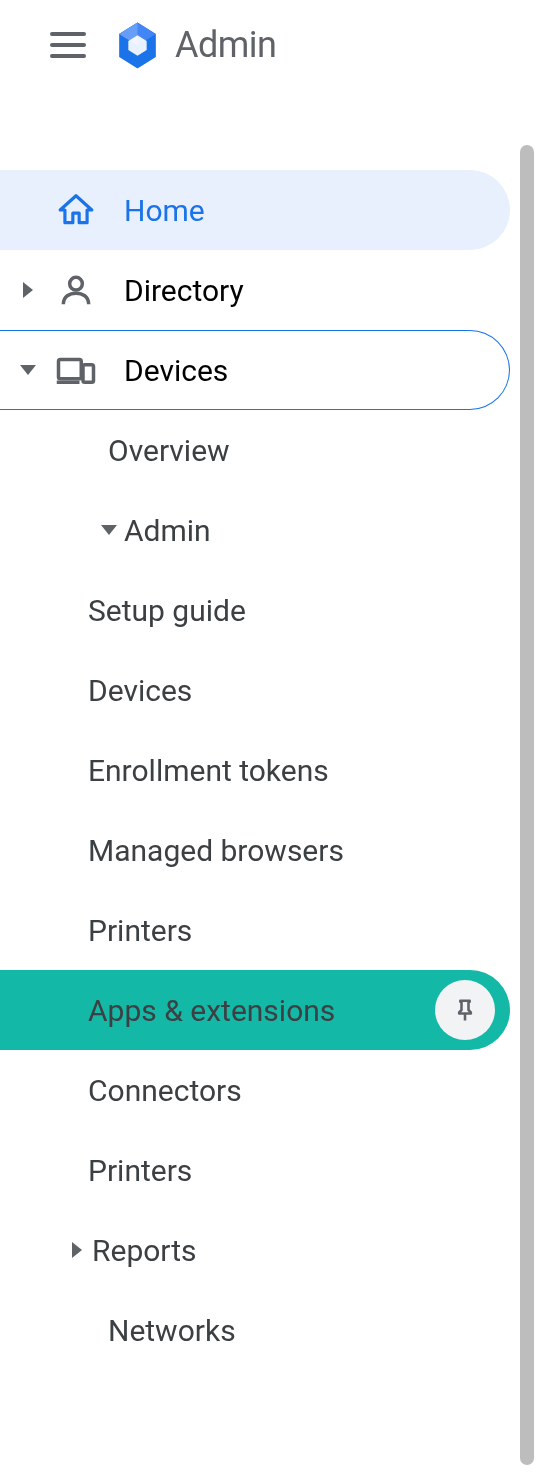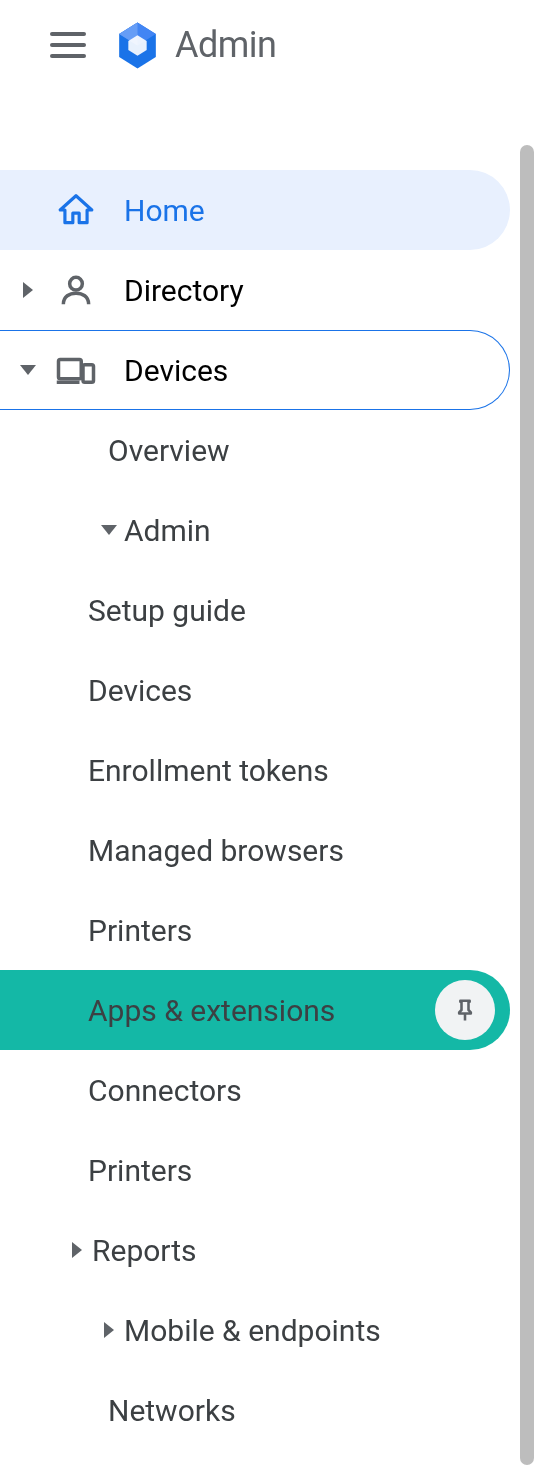--- a/index.html
+++ b/index.html
@@ -311,26 +311,20 @@
     <span>Printers</span>
   </div>
 
   <div class="sub-sub-item with-arrow">
     <div class="sub-arrow-container">
       <div class="triangle-right"></div>
     </div>
     <span>Reports</span>
   </div>
 
-  <div class="sub-item with-arrow">
-    <div class="sub-arrow-container">
-      <div class="triangle-right"></div>
-    </div>
-    <span>Mobile &amp; endpoints</span>
-  </div>
 
   <div class="sub-item">
     <span>Networks</span>
   </div>
 
 </div>
 
 <div class="scrollbar"></div>
 
 </body></html>

